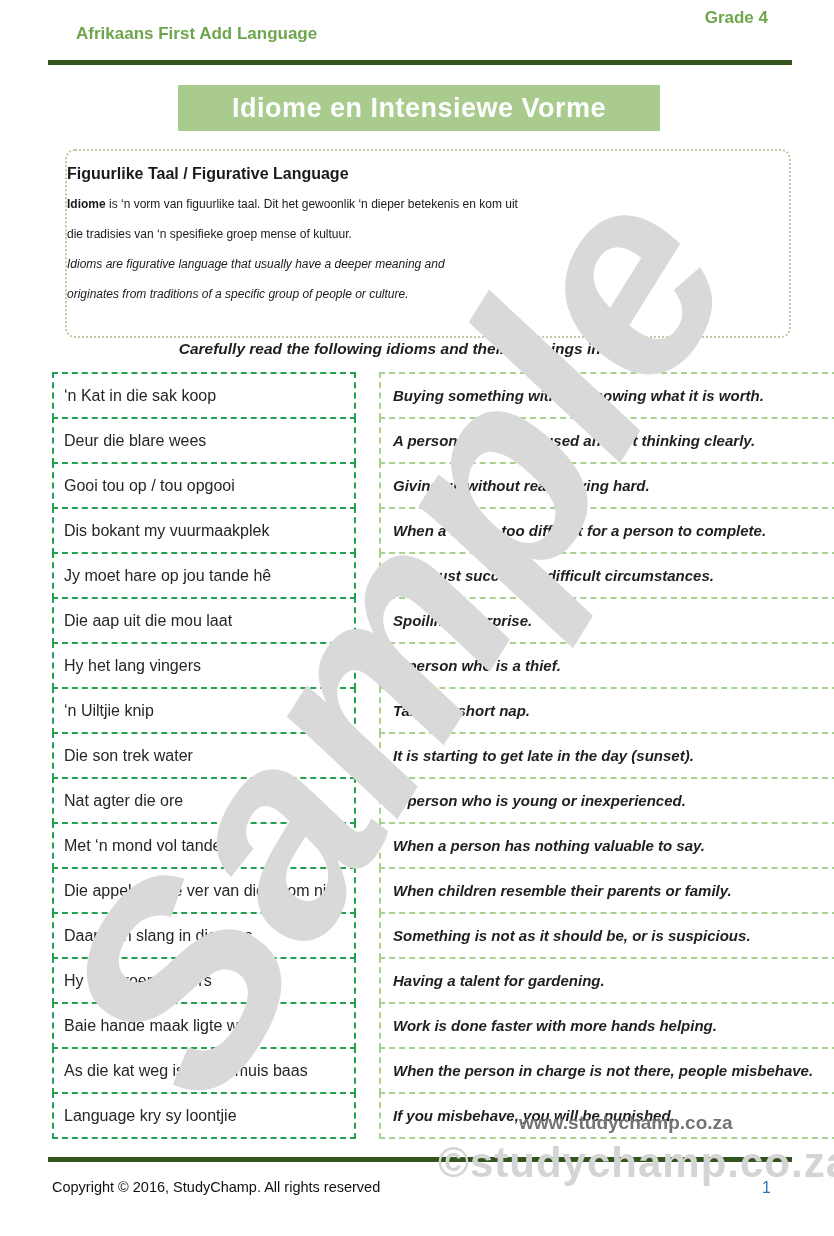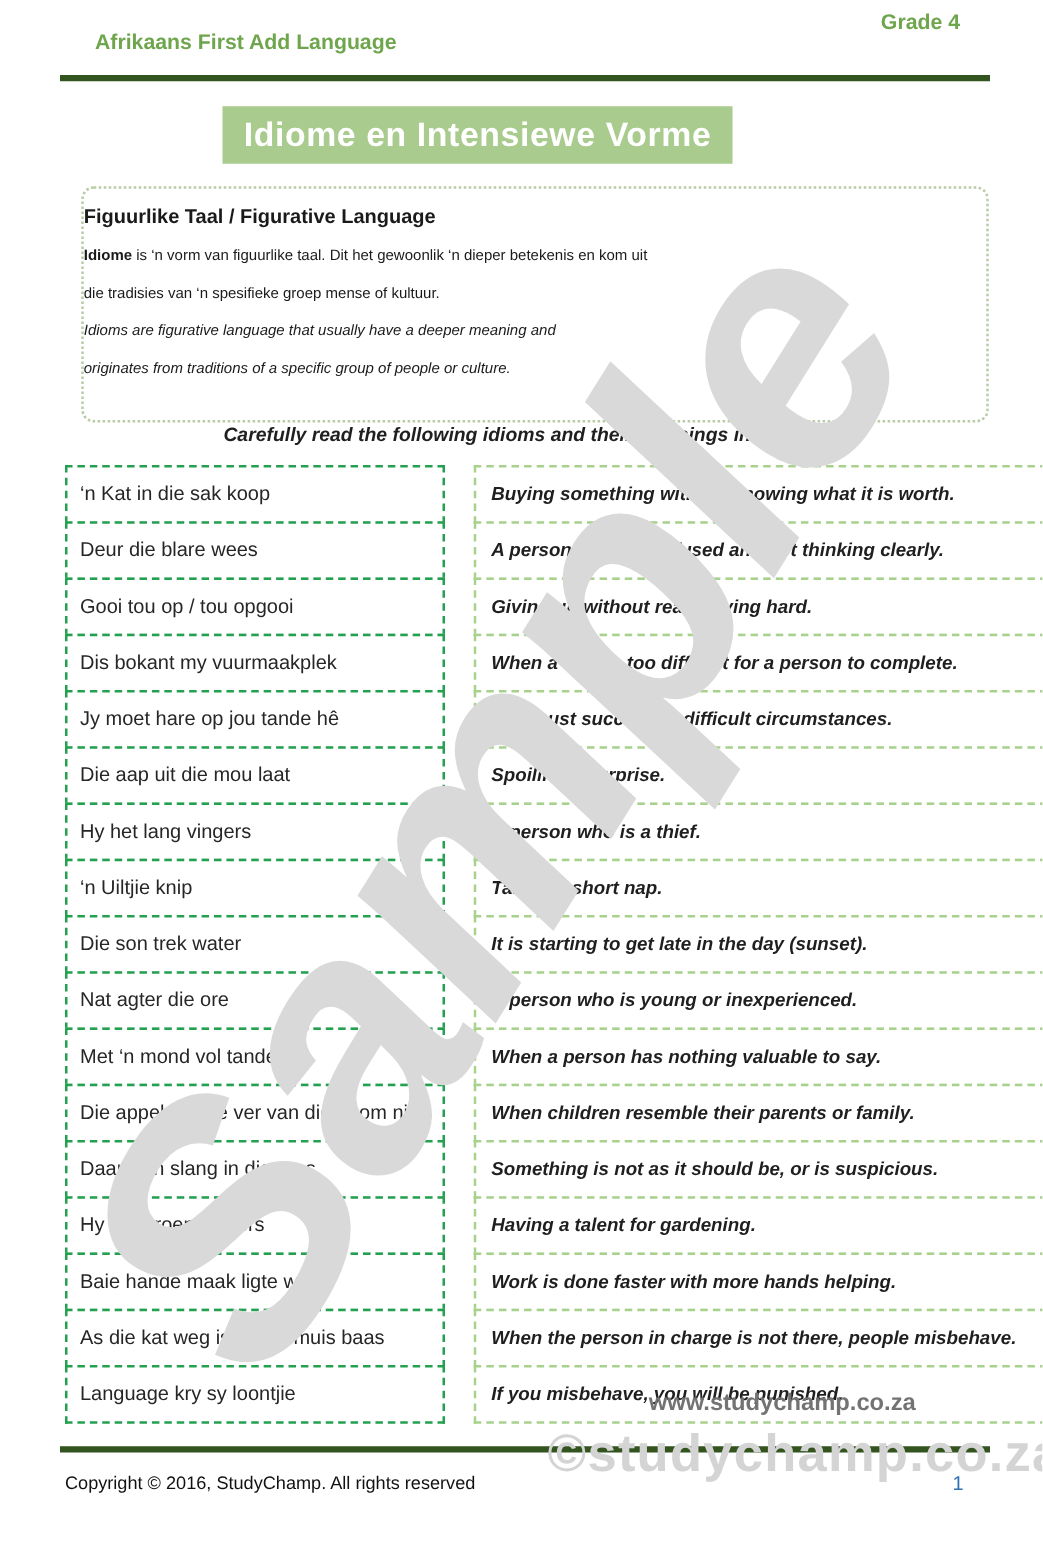--- a/index.html
+++ b/index.html
@@ -3,21 +3,21 @@
 <meta charset="utf-8">
 <style>
   html,body{margin:0;padding:0;background:#ffffff;}
   .page{position:relative;width:834px;height:1236px;overflow:hidden;background:#ffffff;
         font-family:"Liberation Sans",sans-serif;}
   
   .hdr-course{position:absolute;left:52px;top:24px;font-size:17px;font-weight:bold;color:#6fa64d;margin-left:24px;}
   .hdr-grade{position:absolute;right:66px;top:8px;font-size:17px;font-weight:bold;color:#6fa64d;}
   .hdr-rule{position:absolute;left:48px;top:60px;width:744px;height:5px;background:#33531f;z-index:1;}
   
-  .banner{position:absolute;left:178px;top:85px;width:408px;height:46px;background:#a9cc8e;
+  .banner{position:absolute;left:178px;top:85px;width:482px;height:46px;background:#a9cc8e;
           color:#ffffff;font-size:27px;font-weight:bold;text-align:center;line-height:46px;letter-spacing:.5px;}
   
   .intro{position:absolute;left:65px;top:149px;width:722px;height:177px;border:2px dotted #b7cba4;
          border-radius:10px;padding-top:8px;box-sizing:content-box;}
   .intro .line{height:30px;line-height:30px;font-size:12px;color:#1a1a1a;}
   .intro .heading{font-weight:bold;font-size:16px;}
   .intro .eng{font-style:italic;}
   
   .instruction{position:absolute;left:52px;top:340px;width:740px;text-align:center;
                font-size:15.5px;font-style:italic;font-weight:bold;color:#1f1f1f;}

